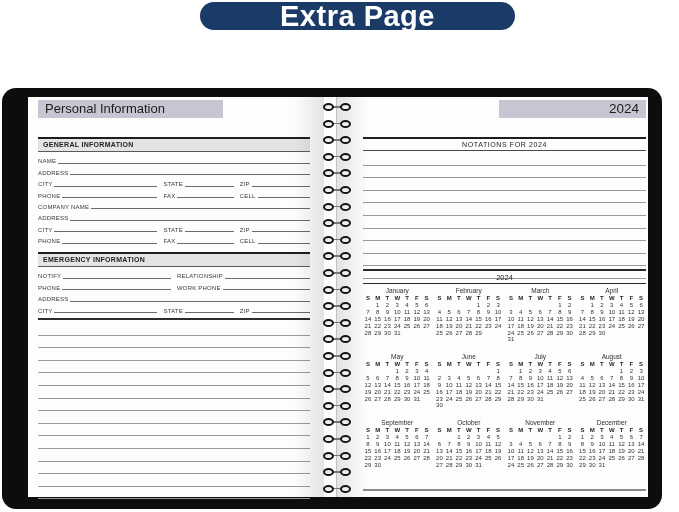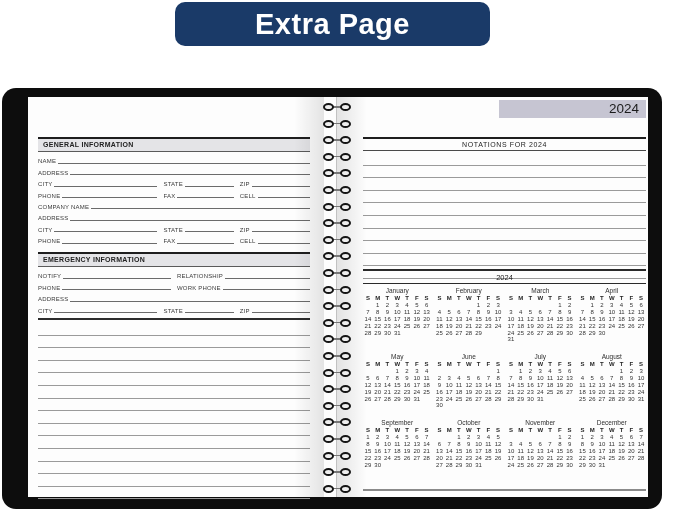--- a/index.html
+++ b/index.html
@@ -1,21 +1,21 @@
 <!DOCTYPE html>
 <html><head>
 <meta charset="utf-8">
 <style>
   html,body{margin:0;padding:0;}
   body{width:679px;height:512px;background:#ffffff;position:relative;overflow:hidden;
        font-family:"Liberation Sans", sans-serif;}
 
   
-  .banner{position:absolute;left:175px;top:2px;width:315px;height:44px;background:#1a3a68;
-          border-radius:10px;display:flex;align-items:center;justify-content:center;}
+  .banner{position:absolute;left:200px;top:2px;width:315px;height:28px;background:#1a3a68;
+          border-radius:16px;display:flex;align-items:center;justify-content:center;}
   .banner-text{color:#ffffff;font-size:29px;font-weight:bold;letter-spacing:.5px;}
 
   
   .planner{position:absolute;left:2px;top:88px;width:660px;height:421px;background:#0d0d0d;
            border-radius:14px;}
   .pages{position:absolute;left:26px;top:9px;width:620px;height:400px;background:#fdfdfd;}
 
   
   .spine-shadow-l{position:absolute;left:266px;top:0;width:30px;height:100%;
     background:linear-gradient(to right,rgba(0,0,0,0),rgba(0,0,0,0.10));}
@@ -75,20 +75,21 @@
 <body>
 
 <div class="banner">
   <span class="banner-text">Extra Page</span>
 </div>
 
 <div class="planner">
   <div class="pages">
 
     <div class="page-left">
+      <div class="title-bar pl-title">Personal Information</div>
 
       <div class="sect" id="sect-general">
         <div class="sect-bar">GENERAL INFORMATION</div>
       </div>
       <div class="rows" id="rows-general">
           <div class="frow">
             <div class="field">
               <span class="flabel">NAME</span>
               <span class="fline"></span>
             </div>

